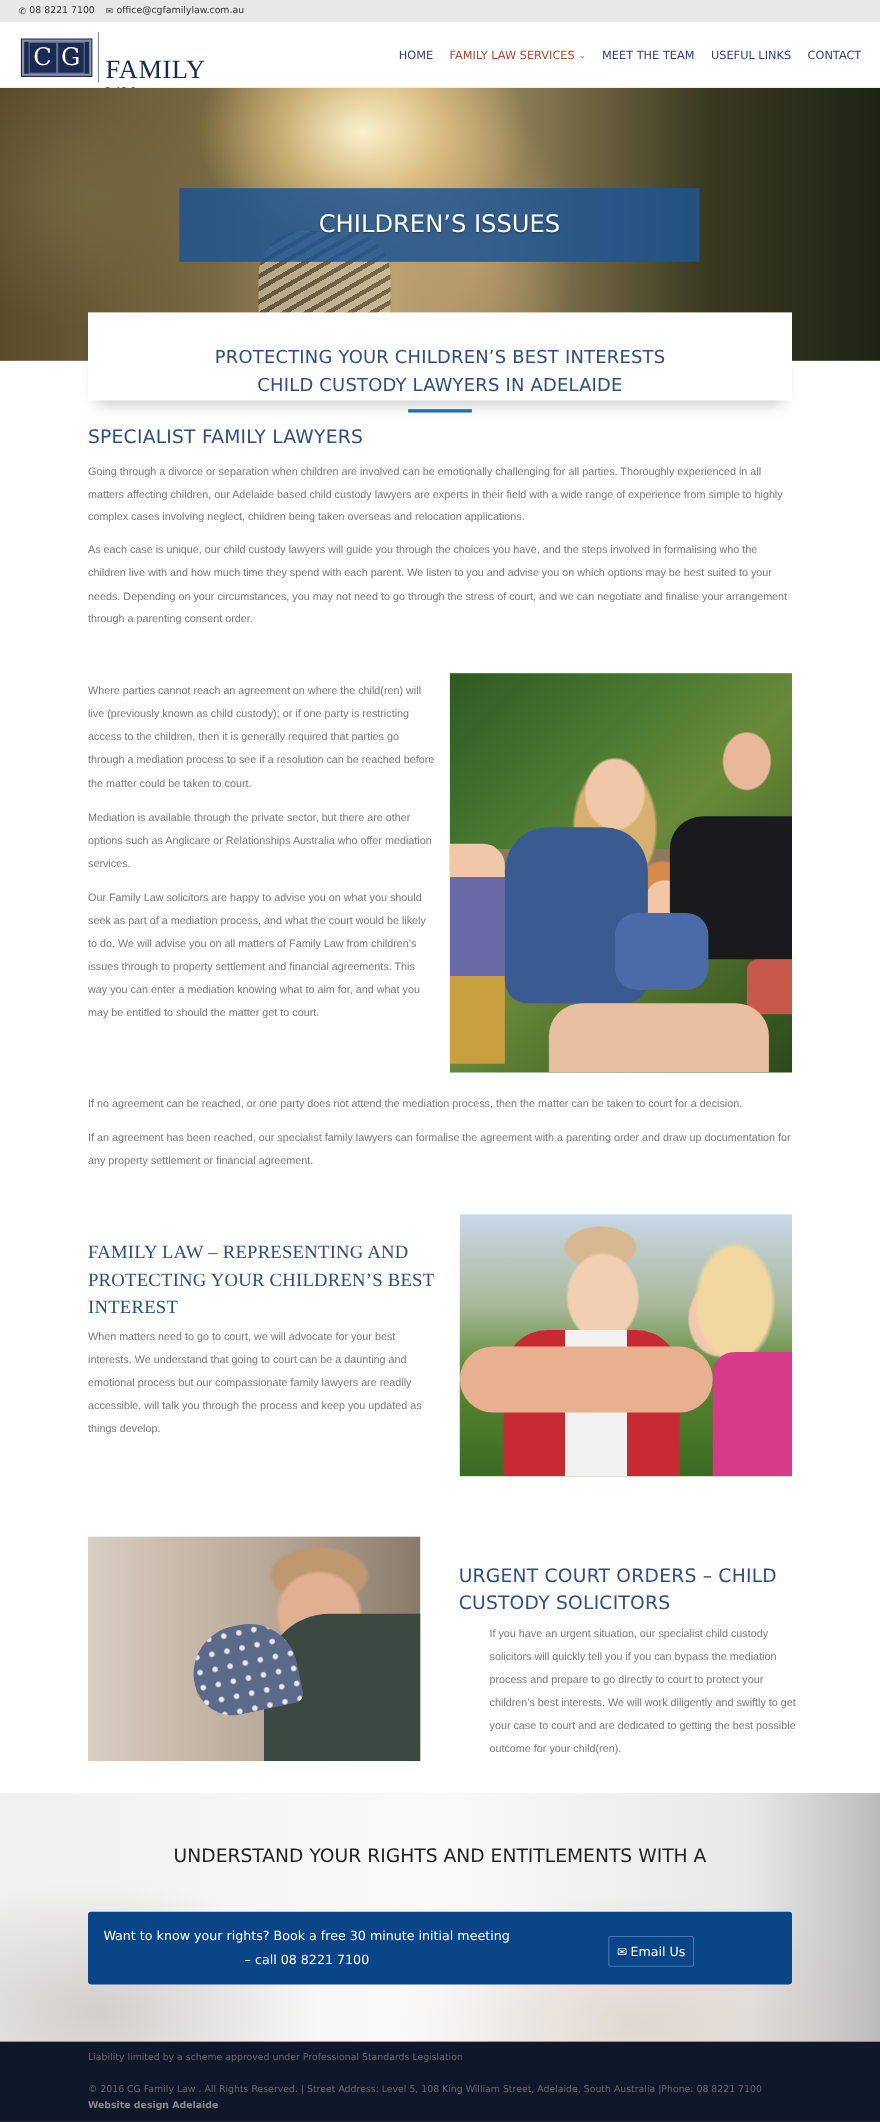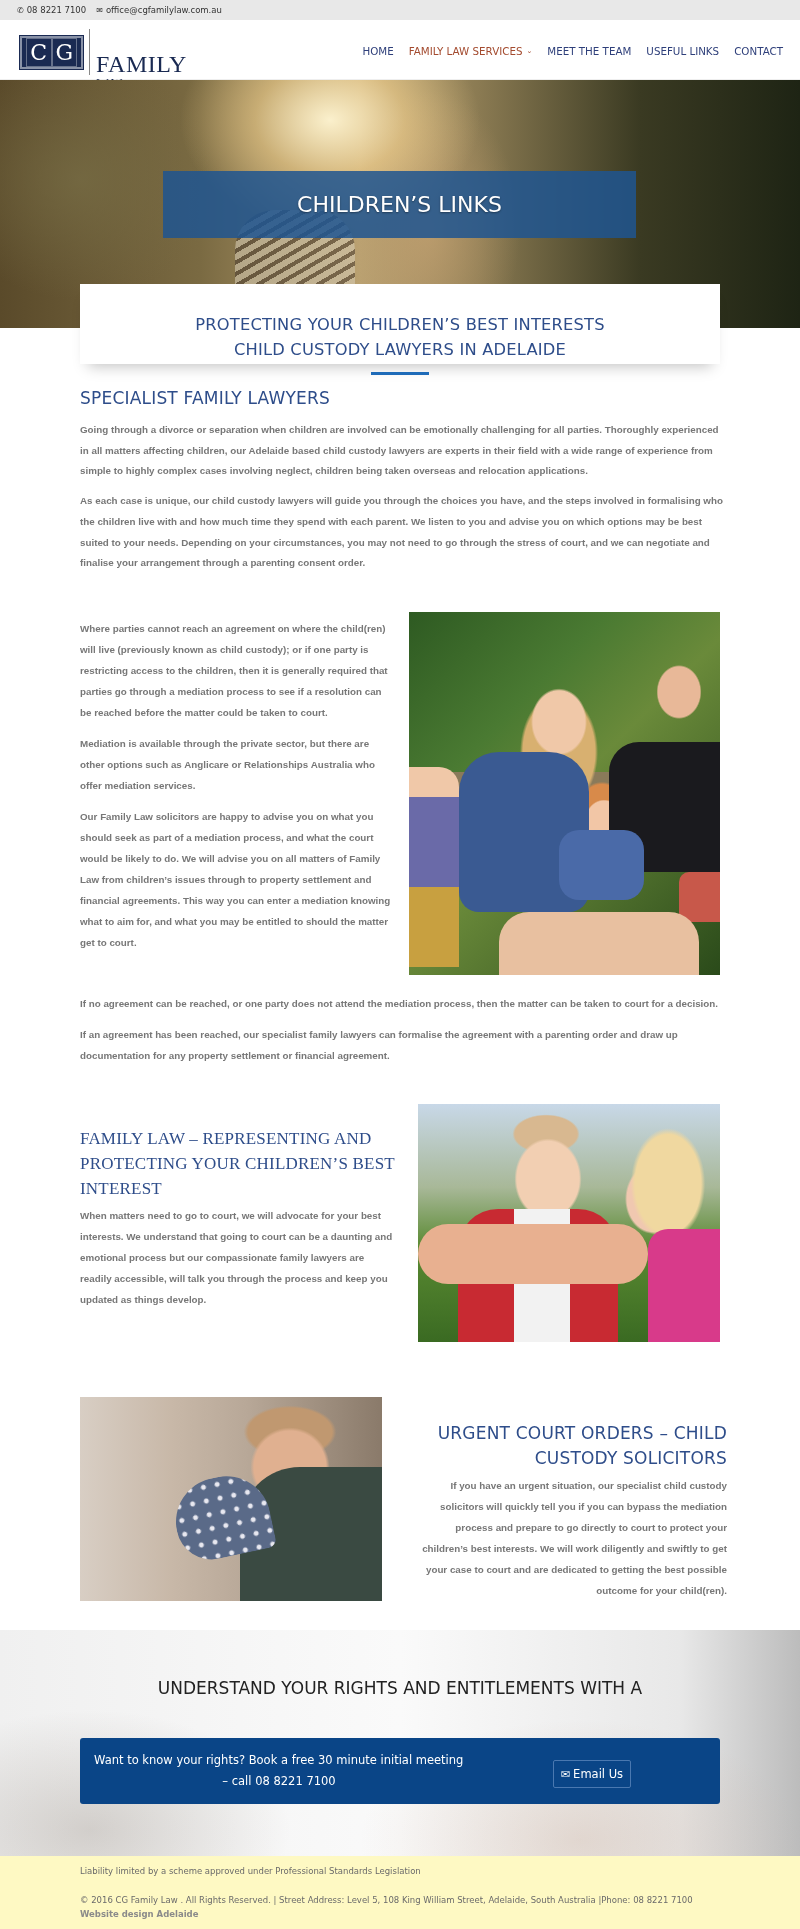--- a/index.html
+++ b/index.html
@@ -36,21 +36,21 @@
   .hero-banner { position: absolute; left: 163px; top: 91px; width: 473px; height: 67px; background: rgba(30,85,145,0.85); display: flex; align-items: center; justify-content: center; }
   .hero-banner h1 { color: #fff; font-family: "DejaVu Sans", sans-serif; font-weight: normal; font-size: 22px; letter-spacing: 0px; text-shadow: 0 1px 2px rgba(0,0,0,0.4); }
 
   
   .intro-card { position: absolute; left: 80px; top: 284px; width: 640px; height: 80px; background: #fff; box-shadow: 0 10px 14px -8px rgba(0,0,0,0.25); text-align: center; padding-top: 28px; }
   .intro-card .t { color: #2e4d8a; font-family: "DejaVu Sans", sans-serif; font-size: 16.3px; line-height: 25px; letter-spacing: 0.2px; }
   .intro-card .bar { width: 58px; height: 3px; background: #1e6bb8; margin: 10px auto 0; }
 
   
   .h2 { color: #2e4d8a; font-family: "DejaVu Sans", sans-serif; font-weight: normal; font-size: 17px; letter-spacing: 0.2px; line-height: 25px; }
-  .p { font-family: "Liberation Sans", sans-serif; font-size: 10px; line-height: 20.7px; color: #777; font-weight: bold; }
+  .p { font-family: "Liberation Sans", sans-serif; font-size: 10px; line-height: 20.7px; color: #777; }
   .abs { position: absolute; }
 
   .s1 { left: 80px; top: 386px; width: 645px; }
   .s1 .p { margin-top: 9px; font-size: 9.8px; }
   .s1 .p + .p { margin-top: 9px; }
 
   .s2 { left: 80px; top: 613px; width: 315px; }
   .s2 .p { margin-top: 5px; font-size: 9.8px; line-height: 21px; }
   .s2 .p + .p { margin-top: 10px; }
   .img-family { left: 409px; top: 612px; width: 311px; height: 363px; overflow: hidden;
@@ -88,39 +88,39 @@
   .img-kids .hands { position: absolute; left: 0; top: 120px; width: 230px; height: 60px; background: #e8b090; border-radius: 30px; }
 
   .img-dad { left: 80px; top: 1397px; width: 302px; height: 204px; overflow: hidden;
     background:
       radial-gradient(ellipse 60px 60px at 210px 70px, #e0b090 0 60%, rgba(0,0,0,0) 66%),
       radial-gradient(ellipse 70px 40px at 210px 35px, #c09870 0 60%, rgba(0,0,0,0) 66%),
       linear-gradient(90deg, #d8cec4 0%, #c8b8a8 30%, #b8a898 55%, #8a7a6a 100%); }
   .img-dad .tee { position: absolute; left: 160px; top: 70px; width: 160px; height: 150px; background: #3a4a42; border-radius: 60px 20px 0 0; }
   .img-dad .cap { position: absolute; left: 95px; top: 80px; width: 95px; height: 80px; background: radial-gradient(circle at 50% 50%, #e8e8f0 0 2px, rgba(0,0,0,0) 3px) 0 0/14px 14px, #5a6a88; border-radius: 50px 50px 10px 40px; transform: rotate(-12deg); }
 
-  .s4 { left: 417px; top: 1421px; width: 310px; text-align: right; }
+  .s4 { left: 417px; top: 1421px; width: 310px; }
   .s4 .h2 { line-height: 25px; }
-  .s4 .p { margin-top: 4px; font-size: 9.8px; line-height: 21px; }
+  .s4 .p { margin-top: 4px; font-size: 9.8px; line-height: 21px; margin-left: 28px; }
 
   
   .cta-bg { position: absolute; left: 0; top: 1630px; width: 800px; height: 226px;
     background:
       radial-gradient(ellipse 200px 120px at 90px 200px, rgba(150,140,130,0.35), rgba(0,0,0,0) 100%),
       radial-gradient(ellipse 220px 120px at 580px 210px, rgba(200,170,150,0.35), rgba(0,0,0,0) 100%),
       linear-gradient(90deg, #f0f0f0 0%, #fafafa 50%, #e8e8e8 85%, #bcbcbc 100%); }
   .cta-title { position: absolute; left: 80px; top: 1676px; width: 640px; text-align: center; color: #222; font-family: "DejaVu Sans", sans-serif; font-size: 17px; line-height: 25px; letter-spacing: 0px; }
   .cta-box { position: absolute; left: 80px; top: 1738px; width: 640px; height: 66px; background: #0a4587; border-radius: 3px; }
   .cta-box .txt { position: absolute; left: 14px; top: 12px; width: 370px; color: #fff; font-family: "DejaVu Sans", sans-serif; font-size: 11.5px; line-height: 21px; text-align: center; }
   .cta-box .txt .line1 { display: block; text-align: left; }
   .cta-btn { position: absolute; left: 473px; top: 22px; width: 78px; height: 28px; border: 1px solid #4a78b0; color: #fff; font-family: "DejaVu Sans", sans-serif; font-size: 11.5px; display: flex; align-items: center; justify-content: center; border-radius: 2px; background: transparent; }
   .cta-btn .env { font-size: 11px; margin-right: 3px; }
 
   
-  .footer { position: absolute; left: 0; top: 1856px; width: 800px; height: 73px; background: #fef9c3; font-family: "DejaVu Sans", sans-serif; font-size: 8.5px; color: #6a6a6a; padding-left: 80px; }
+  .footer { position: absolute; left: 0; top: 1856px; width: 800px; height: 73px; background: #0f172a; font-family: "DejaVu Sans", sans-serif; font-size: 8.5px; color: #6a6a6a; padding-left: 80px; }
   .footer .f1 { position: absolute; left: 80px; top: 10px; }
   .footer .f2 { position: absolute; left: 80px; top: 38px; width: 640px; line-height: 13.5px; }
   .footer .f2 b { color: #8a8a8a; }
 </style>
 </head>
 <body>
 
 <div class="topbar">
   <span class="item">
     <span class="ico">✆</span>
@@ -160,21 +160,21 @@
       </a>
     <a>
         <span>CONTACT</span>
       </a>
   </nav>
 </div>
 
 <div class="hero">
   <div class="stripes"></div>
   <div class="hero-banner">
-    <h1>CHILDREN’S LINKS</h1>
+    <h1>CHILDREN’S ISSUES</h1>
   </div>
 </div>
 
 <div class="intro-card">
   <div class="t">PROTECTING YOUR CHILDREN’S BEST INTERESTS</div>
   <div class="t">CHILD CUSTODY LAWYERS IN ADELAIDE</div>
   <div class="bar"></div>
 </div>
 
 <div class="abs s1">

